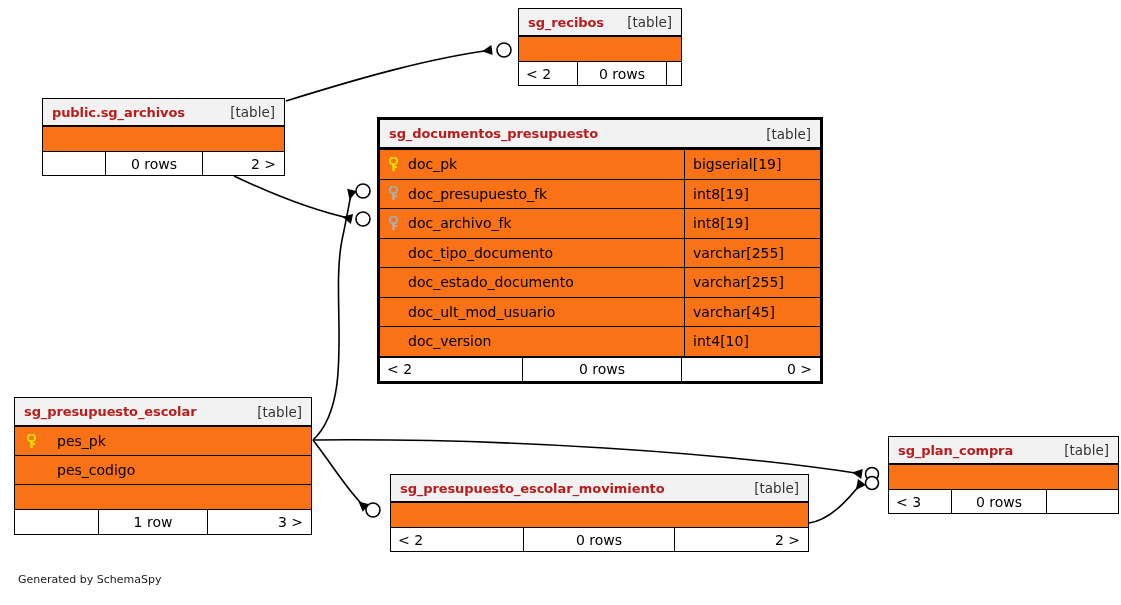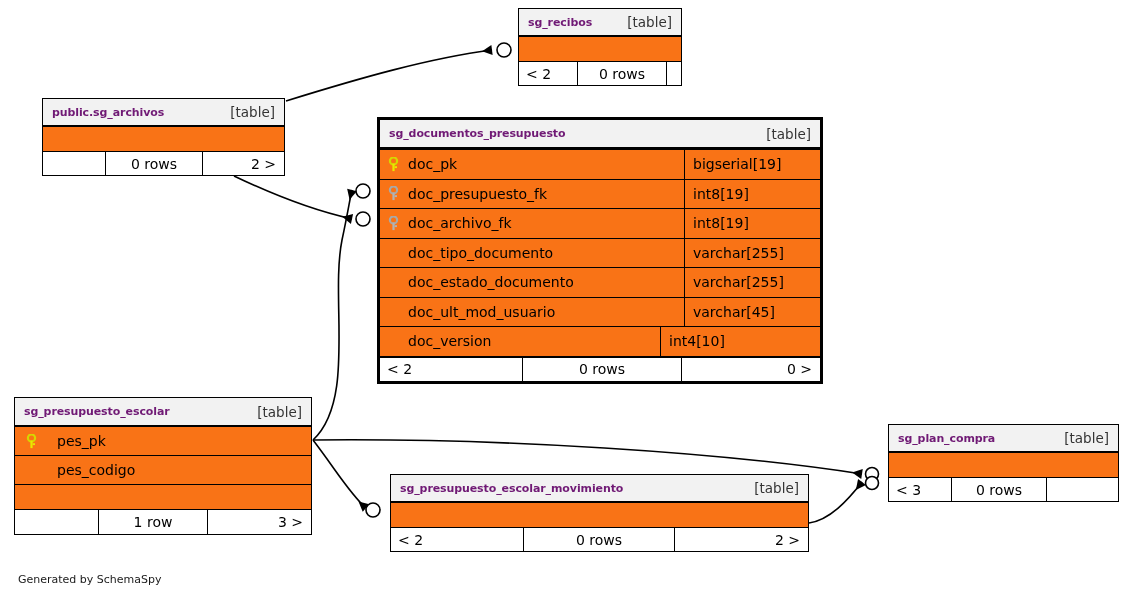--- a/index.html
+++ b/index.html
@@ -44,22 +44,22 @@
     justify-content: space-between;
     box-sizing: border-box;
     padding: 0 9px;
     white-space: nowrap;
   }
   .tbl.thick > .tbl-head { border-bottom: 2.5px solid #000; }
   .tbl.thin  > .tbl-head { border-bottom: 1.5px solid #000; }
 
   .tbl-name {
     font-weight: bold;
-    font-size: 11px;
-    color: #701a75;
+    font-size: 13px;
+    color: #b91c1c;
     letter-spacing: -0.1px;
   }
   .tbl-tag {
     font-size: 13.5px;
     color: #333333;
     padding-left: 10px;
   }
 
   .row {
     display: flex;
@@ -246,21 +246,21 @@
 
     <div class="row" style="height:29.5px;">
       <span class="keycell"></span>
       <span class="colname">doc_ult_mod_usuario</span>
       <span class="coltype" style="width:136px;">varchar[45]</span>
     </div>
 
     <div class="row" style="height:29.5px;">
       <span class="keycell"></span>
       <span class="colname">doc_version</span>
-      <span class="coltype" style="width:160px;">int4[10]</span>
+      <span class="coltype" style="width:136px;">int4[10]</span>
     </div>
 
     <div class="footer" style="height:25px;">
       <div class="fcell left" style="width:142px;">&lt; 2</div>
       <div class="fcell mid" style="width:160px;">0 rows</div>
       <div class="fcell right" style="flex:1 1 auto;">0 &gt;</div>
     </div>
   </div>
 
   <div class="tbl thin" style="left:14px; top:397px; width:298px;">
@@ -296,21 +296,21 @@
       <span class="tbl-tag">[table]</span>
     </div>
     <div class="row ellipsis" style="height:25px;"></div>
     <div class="footer" style="height:24px;">
       <div class="fcell left" style="width:132px;">&lt; 2</div>
       <div class="fcell mid" style="width:152px;">0 rows</div>
       <div class="fcell right" style="flex:1 1 auto;">2 &gt;</div>
     </div>
   </div>
 
-  <div class="tbl thin" style="left:888px; top:424px; width:231px;">
+  <div class="tbl thin" style="left:888px; top:436px; width:231px;">
     <div class="tbl-head" style="height:27px;">
       <span class="tbl-name">sg_plan_compra</span>
       <span class="tbl-tag">[table]</span>
     </div>
     <div class="row ellipsis" style="height:25px;"></div>
     <div class="footer" style="height:24px;">
       <div class="fcell left" style="width:62px;">&lt; 3</div>
       <div class="fcell mid" style="width:96px;">0 rows</div>
       <div class="fcell right" style="flex:1 1 auto;"></div>
     </div>

